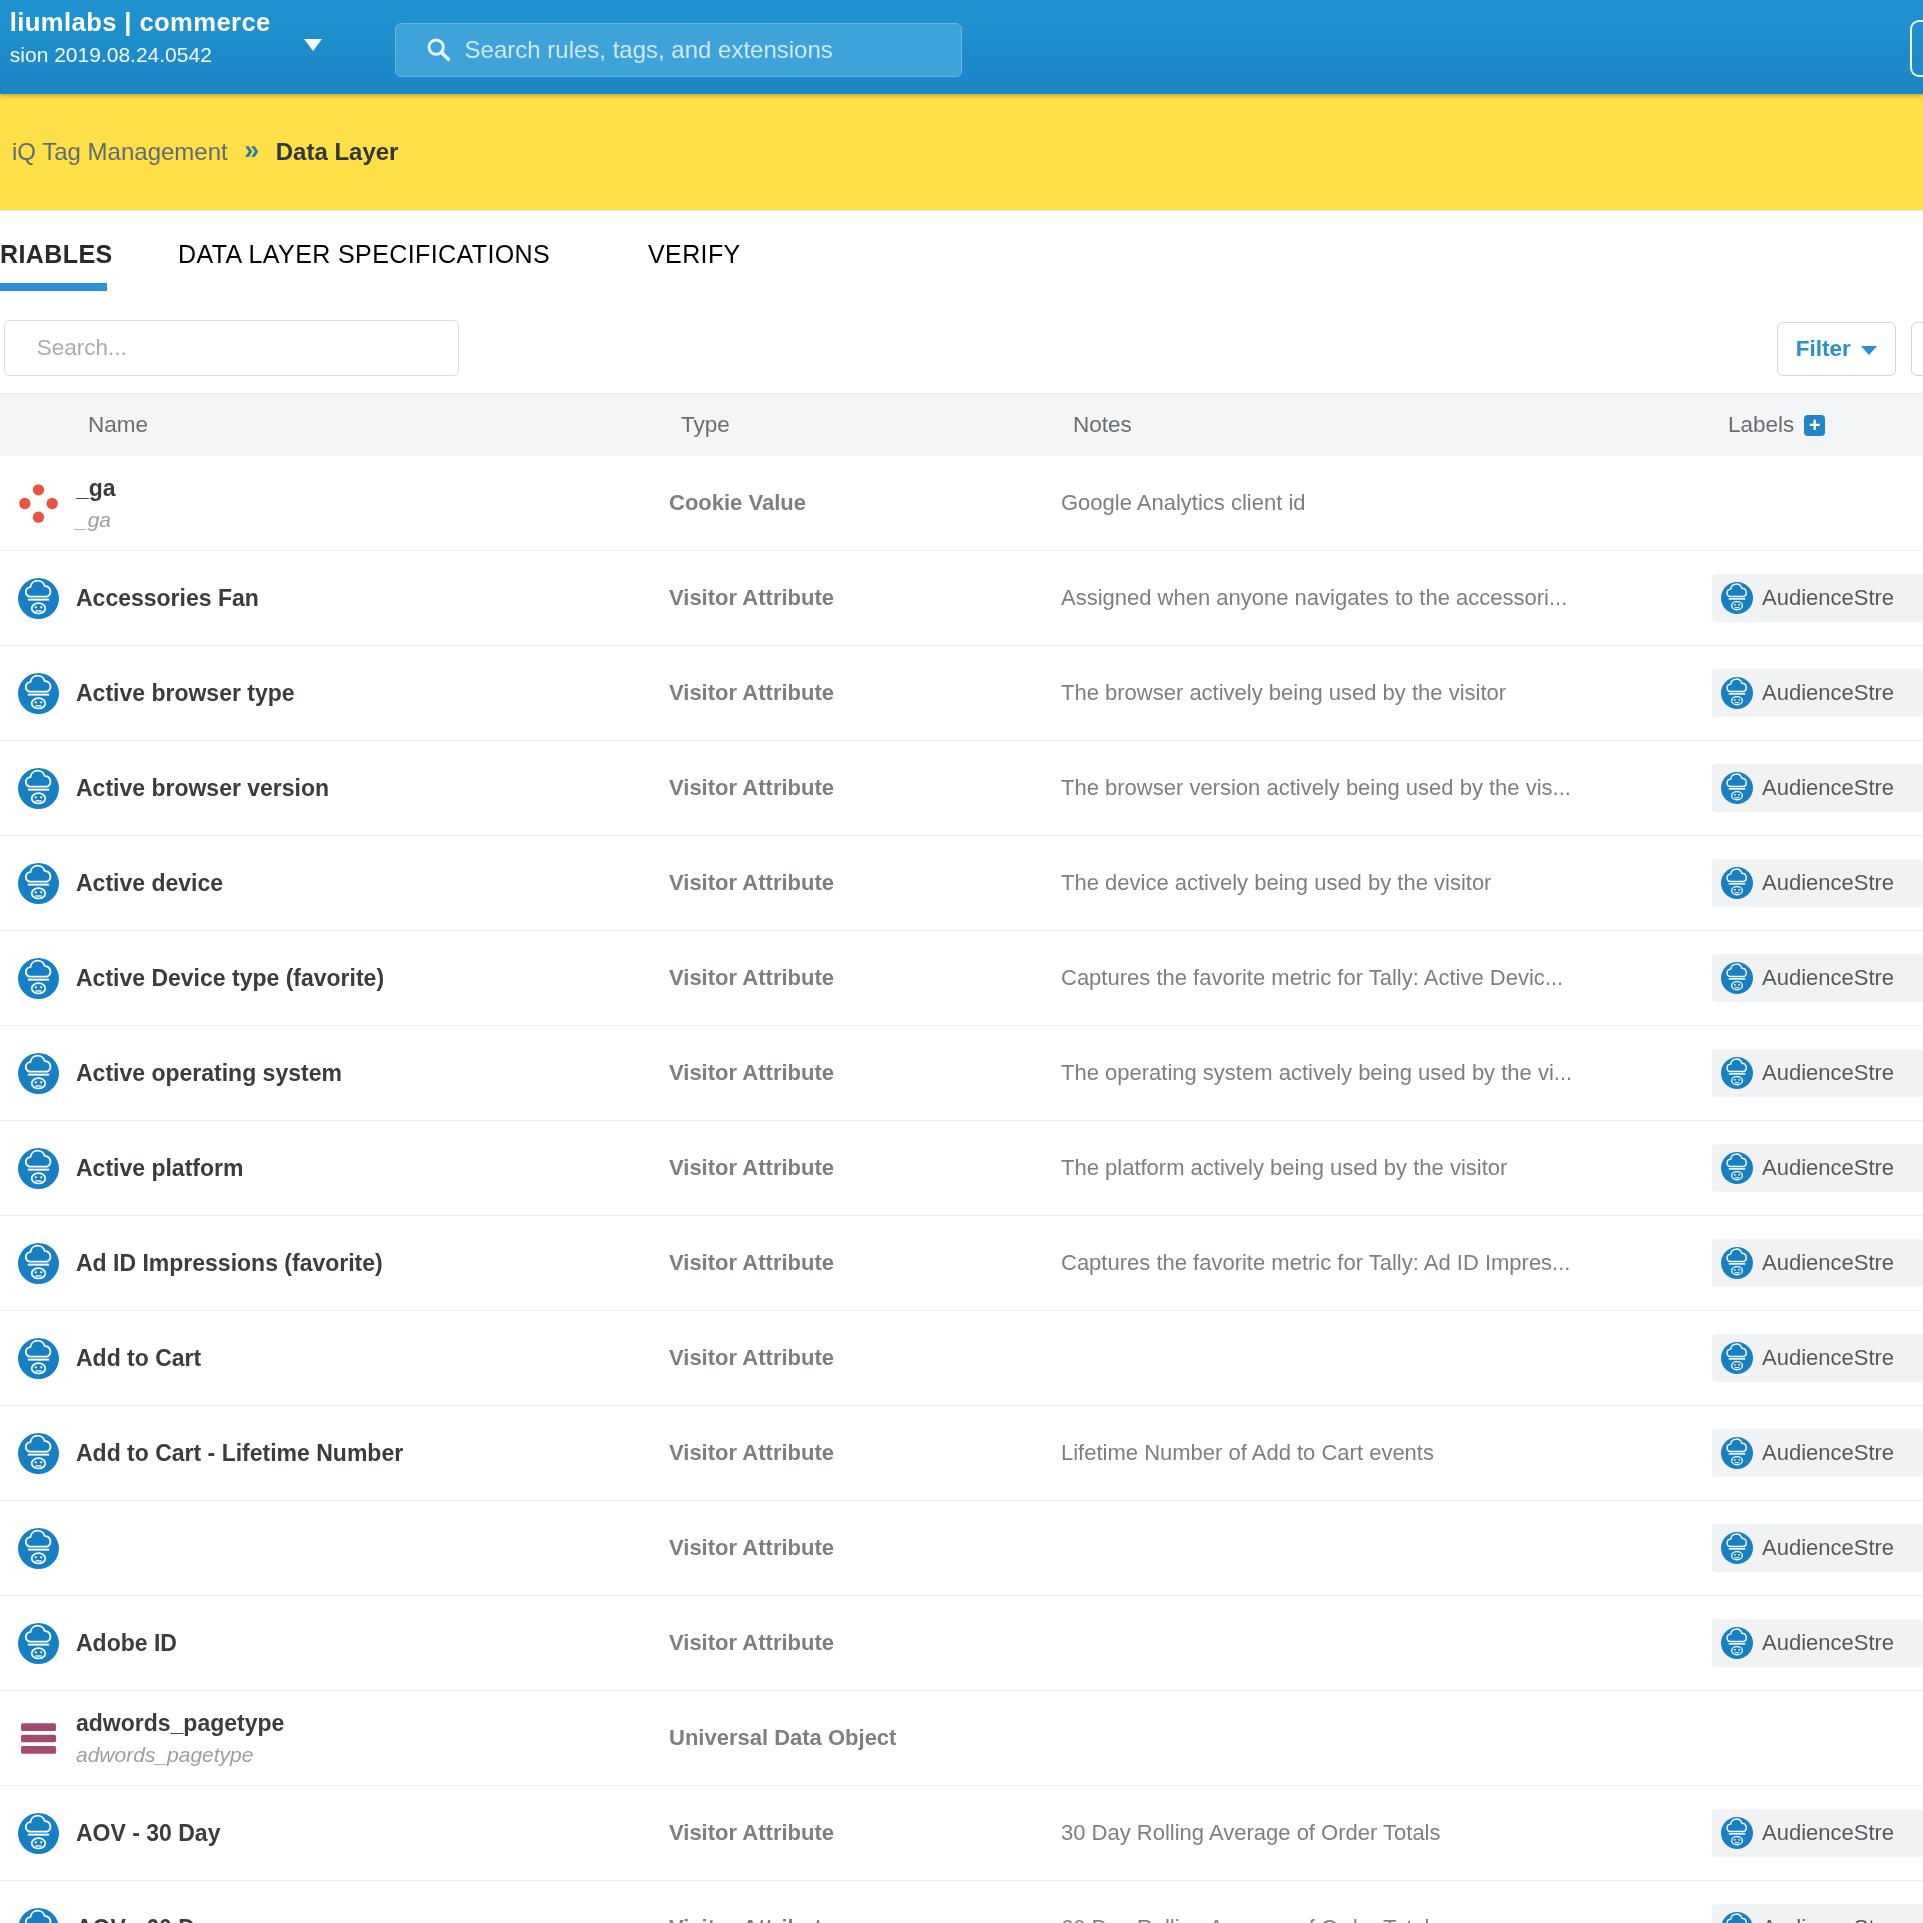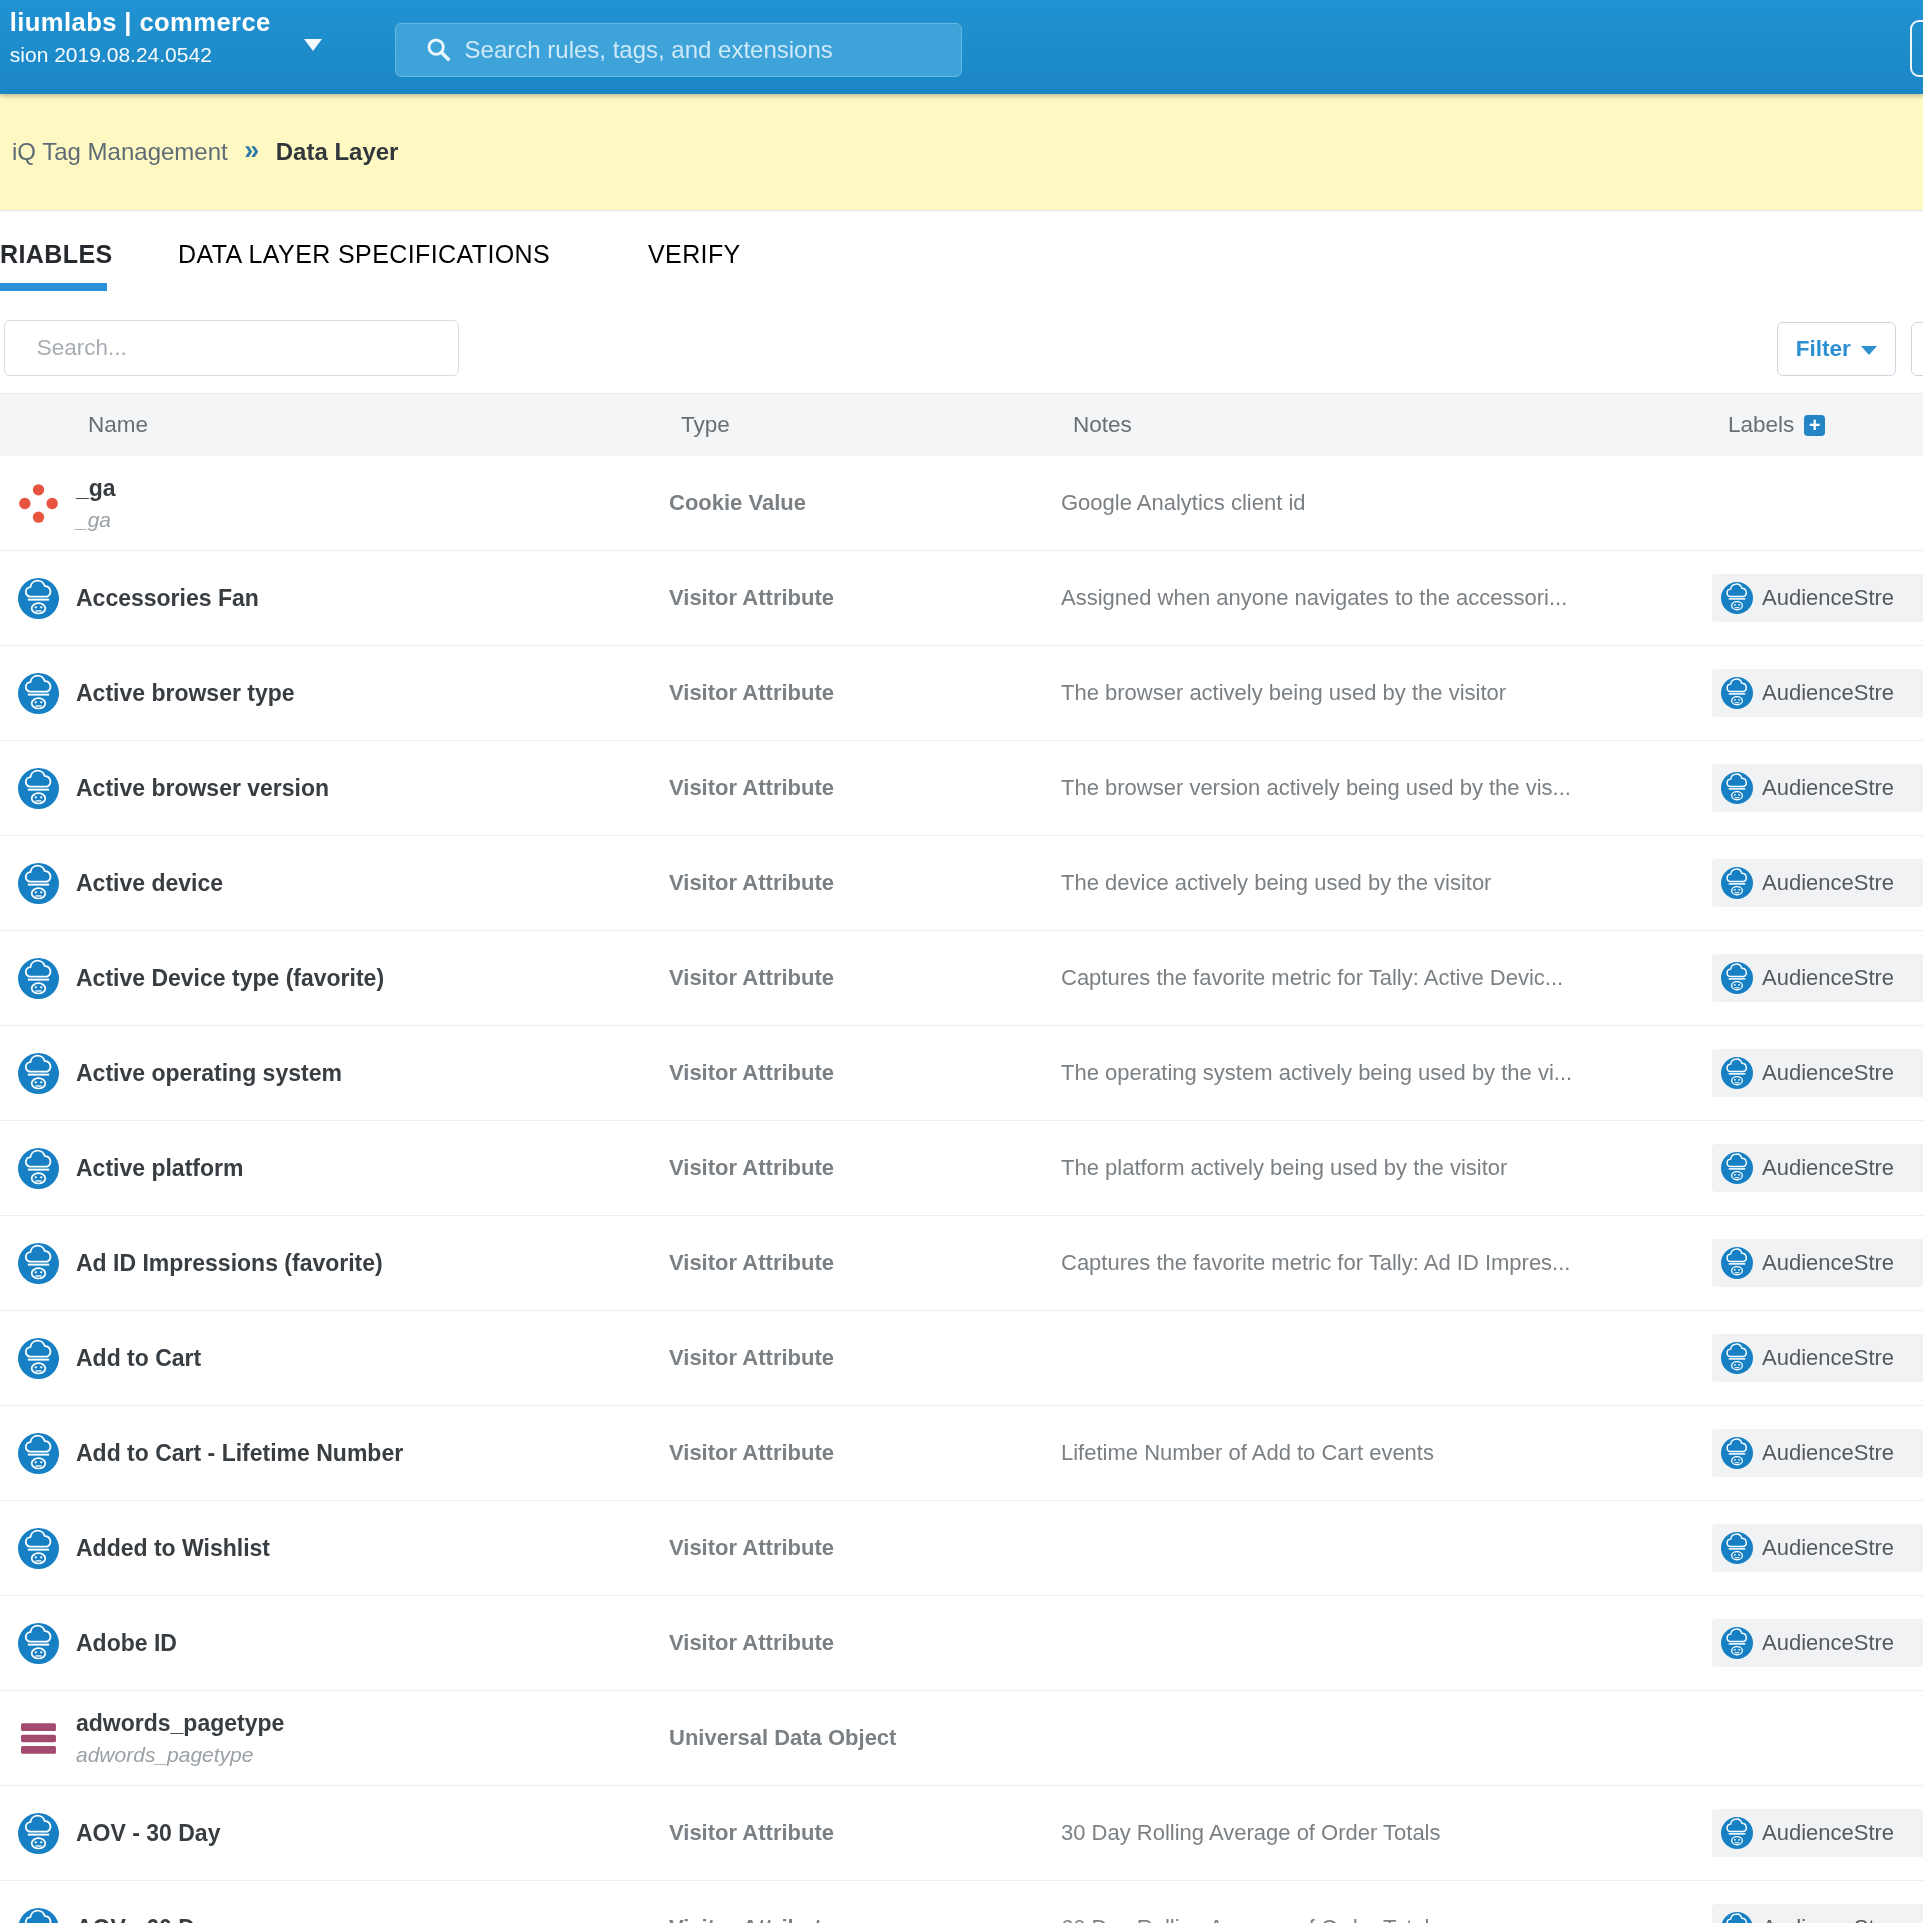--- a/index.html
+++ b/index.html
@@ -20,21 +20,21 @@
     border-top:12px solid #ffffff;opacity:.95;}
   .hsearch{position:absolute;left:395px;top:22.5px;width:567px;height:54px;
     background:#3da3d9;border:1.5px solid #66b7e2;border-radius:6px;
     display:flex;align-items:center;box-sizing:border-box;padding-left:28px;}
   .hsearch svg{width:28.6px;height:28.6px;flex:0 0 auto;}
   .hsearch-ph{font-size:24px;color:#cfe9f8;margin-left:12px;white-space:nowrap;}
   .appbar-btn{position:absolute;left:1910px;top:20px;width:68px;height:53px;
     border:2.3px solid rgba(255,255,255,.92);border-radius:9px;background:transparent;}
   
   .crumbband{position:absolute;left:0;top:94px;width:1924px;height:116px;
-    background:#fef9c3;border-bottom:0.8px solid #e2e7ec;z-index:4;}
+    background:#fde047;border-bottom:0.8px solid #e2e7ec;z-index:4;}
   .crumbs{position:absolute;left:12px;top:0;height:116px;display:flex;align-items:center;gap:16.5px;}
   .crumb-section{font-size:24px;color:#5f6b76;}
   .crumb-sep{font-size:27px;font-weight:bold;color:#2f7ba6;padding-bottom:3px;}
   .crumb-page{font-size:24px;font-weight:bold;color:#32373c;}
   
   .tabzone{position:absolute;left:0;top:210px;width:1924px;height:110px;background:#fff;}
   .tab{position:absolute;top:30px;font-size:25px;letter-spacing:0.4px;color:#000000;white-space:nowrap;cursor:pointer;}
   .tab.active{color:#26292d;font-weight:bold;}
   .tab-underline{position:absolute;left:0;top:73px;width:107px;height:7.5px;background:#2b90d8;}
   
@@ -494,24 +494,20 @@
         <circle cx="27" cy="27" r="27" fill="#1780C4"></circle>
         <path d="M15.5 24.5a6.3 6.3 0 0 1 .9-12.5 9.6 9.6 0 0 1 18.8-1.4 7.3 7.3 0 0 1 3.3 13.9z" fill="none" stroke="#ffffff" stroke-width="2.4" stroke-linejoin="round"></path>
         <line x1="13" y1="28.5" x2="41" y2="28.5" stroke="#ffffff" stroke-width="2.6"></line>
         <ellipse cx="27" cy="40" rx="9" ry="6.8" fill="none" stroke="#ffffff" stroke-width="2.2"></ellipse>
         <circle cx="23.4" cy="38.6" r="1.5" fill="#ffffff"></circle>
         <circle cx="30.6" cy="38.6" r="1.5" fill="#ffffff"></circle>
         <path d="M23 43.4 h8" stroke="#ffffff" stroke-width="1.8"></path>
       </svg>
 
     </div>
-    <div class="cell-name">
-      <div class="nm">Added to Wishlist</div>
-
-    </div>
     <div class="cell-type">Visitor Attribute</div>
     <div class="cell-notes"></div>
     <div class="cell-chip">
       <svg viewBox="0 0 54 54">
         <circle cx="27" cy="27" r="27" fill="#1780C4"></circle>
         <path d="M15.5 24.5a6.3 6.3 0 0 1 .9-12.5 9.6 9.6 0 0 1 18.8-1.4 7.3 7.3 0 0 1 3.3 13.9z" fill="none" stroke="#ffffff" stroke-width="2.4" stroke-linejoin="round"></path>
         <line x1="13" y1="28.5" x2="41" y2="28.5" stroke="#ffffff" stroke-width="2.6"></line>
         <ellipse cx="27" cy="40" rx="9" ry="6.8" fill="none" stroke="#ffffff" stroke-width="2.2"></ellipse>
         <circle cx="23.4" cy="38.6" r="1.5" fill="#ffffff"></circle>
         <circle cx="30.6" cy="38.6" r="1.5" fill="#ffffff"></circle>

